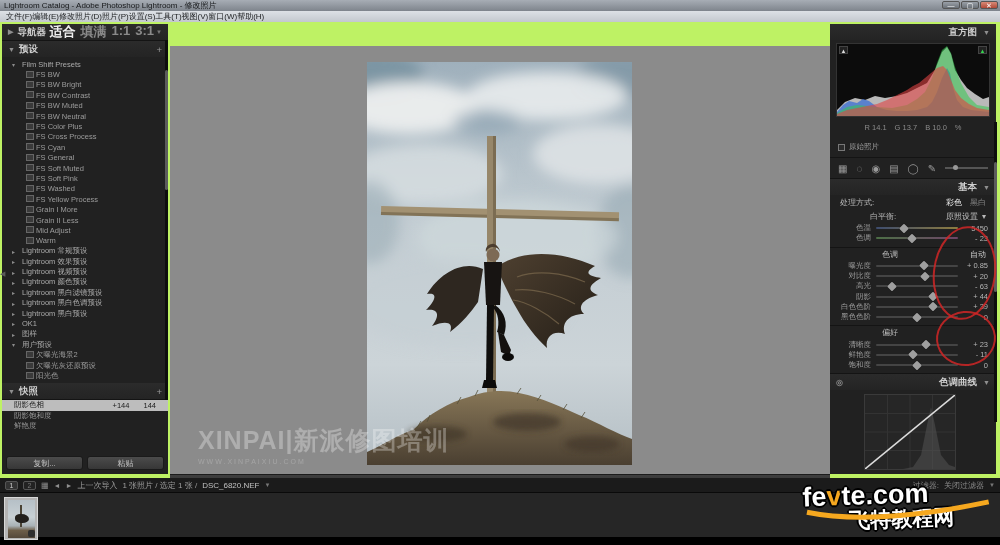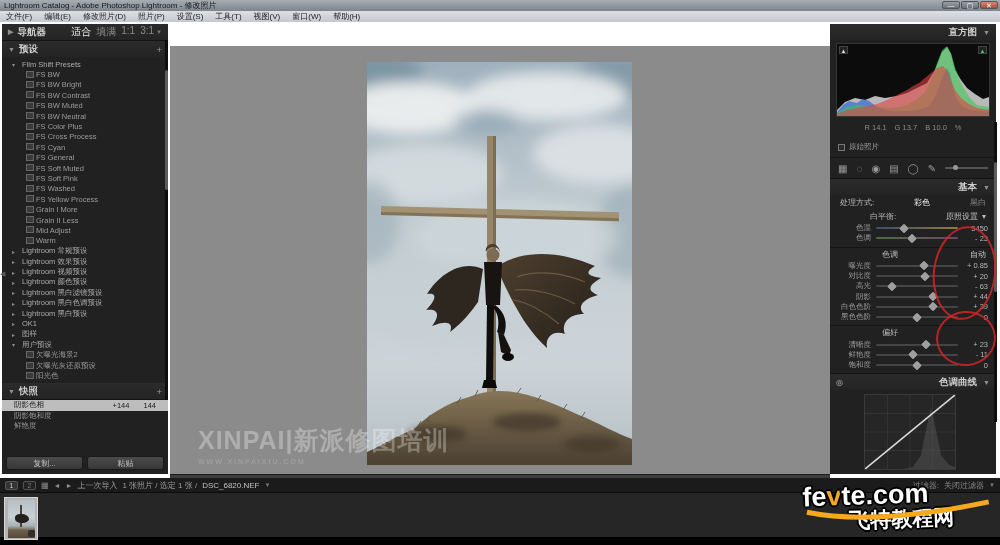--- a/index.html
+++ b/index.html
@@ -10,35 +10,35 @@
   
   #titlebar { left:0; top:0; width:1000px; height:11px;
     background:linear-gradient(#a7adb5,#7e848c); color:#16181a; font-size:8px;
     line-height:11px; padding-left:4px; }
   #winctrl { right:2px; top:1px; display:flex; gap:1px; }
   #winctrl span { width:18px; height:8px; font-size:7px; line-height:7px; text-align:center;
     color:#fff; background:linear-gradient(#9aa0a8,#6b7178); border:1px solid #555; border-radius:2px; }
   #winctrl .close { background:linear-gradient(#d98a77,#b04a38); }
   #menubar { left:0; top:11px; width:1000px; height:11px;
     background:linear-gradient(#dde1e6,#c3c8ce); color:#1c1e20; font-size:8px; line-height:11px;
-    display:flex; gap:12px; padding-left:6px; }
-
-  
-  #app { left:0; top:22px; width:1000px; height:456px; background:#ffffff; }
+    display:flex; padding-left:6px; }
+
+  
+  #app { left:0; top:22px; width:1000px; height:456px; background:#bef264; }
   .panel { background:#212121; position:absolute; }
   #leftpanel { left:2px; top:2px; width:166px; height:450px; overflow:hidden; }
   #rightpanel { left:830px; top:2px; width:166px; height:450px; overflow:hidden; }
   .phead { display:flex; align-items:center; height:16px; padding:0 6px; color:#cfcfcf;
     font-size:9.5px; font-weight:bold; background:linear-gradient(#2b2b2b,#242424); }
   .phead .tri { color:#8f8f8f; font-size:7px; margin-right:4px; }
   .phead .right { margin-left:auto; color:#9a9a9a; font-weight:normal; }
   .sep { height:1px; background:#141414; }
 
   
-  #navhead .opts { margin-left:auto; display:flex; gap:5px; font-size:10px; font-weight:normal; color:#8a8a8a; }
+  #navhead .opts { margin-left:auto; display:flex; gap:5px; font-size:13px; font-weight:bold; color:#8a8a8a; }
   #navhead .opts .selected { color:#efefef; }
   #navhead .dd { color:#777; font-size:6px; margin-left:2px; }
 
   
   #tree { font-size:7.5px; color:#9c9c9c; padding:2px 0 2px 0; }
   .tree-row { display:flex; align-items:center; height:10.4px; padding-left:10px; cursor:default; }
   .tree-row .tree-icon { width:10px; display:inline-block; color:#8a8a8a; font-size:6px; }
   .tree-row.folder-open .tree-icon::before { content:"▾"; }
   .tree-row.folder-closed .tree-icon::before { content:"▸"; }
   .tree-row.preset .tree-icon::before { content:""; display:inline-block; width:6px; height:5px;
@@ -93,21 +93,21 @@
   .sthumb { position:absolute; top:-2.5px; left:var(--pos,50%); width:7px; height:7px;
     background:#9f9f9f; border-radius:1px; transform:translateX(-50%) rotate(45deg); box-shadow:0 0 1px #000; }
   .sval { width:30px; text-align:right; color:#b5b5b5; }
   .slider-row.temp .strack { background:linear-gradient(90deg,#3d4c6e,#8d7c3f); }
   .slider-row.tint .strack { background:linear-gradient(90deg,#4c6e45,#6e4568); }
 
   .secrow { display:flex; align-items:center; height:13px; padding:0 10px; font-size:8px; color:#b9b9b9; }
   .secrow .autobtn { margin-left:auto; color:#c9c9c9; }
   #wbrow { height:14px; }
   #wbrow .wbval { margin-left:auto; color:#c5c5c5; }
-  #treatrow { height:14px;gap:32px; }
+  #treatrow { height:14px; }
   #treatrow .opt { margin-left:8px; color:#8a8a8a; }
   #treatrow .opt.selected { color:#efefef; }
 
   #curvebox { margin:4px 28px 0 34px; width:92px; height:76px; background:#242424; border:1px solid #3a3a3a; position:relative; }
   #curvebox svg { display:block; }
   #rp-btns { position:absolute; left:834px; top:457px; width:160px; display:flex; gap:5px; }
   #rp-btns .lrbtn { height:13px; line-height:13px; }
 
   .red-ellipse { position:absolute; border:2px solid rgba(207,38,38,.85); border-radius:50%; pointer-events:none; }
   #redc1 { left:933px; top:226px; width:63px; height:94px; transform:rotate(7deg); }

